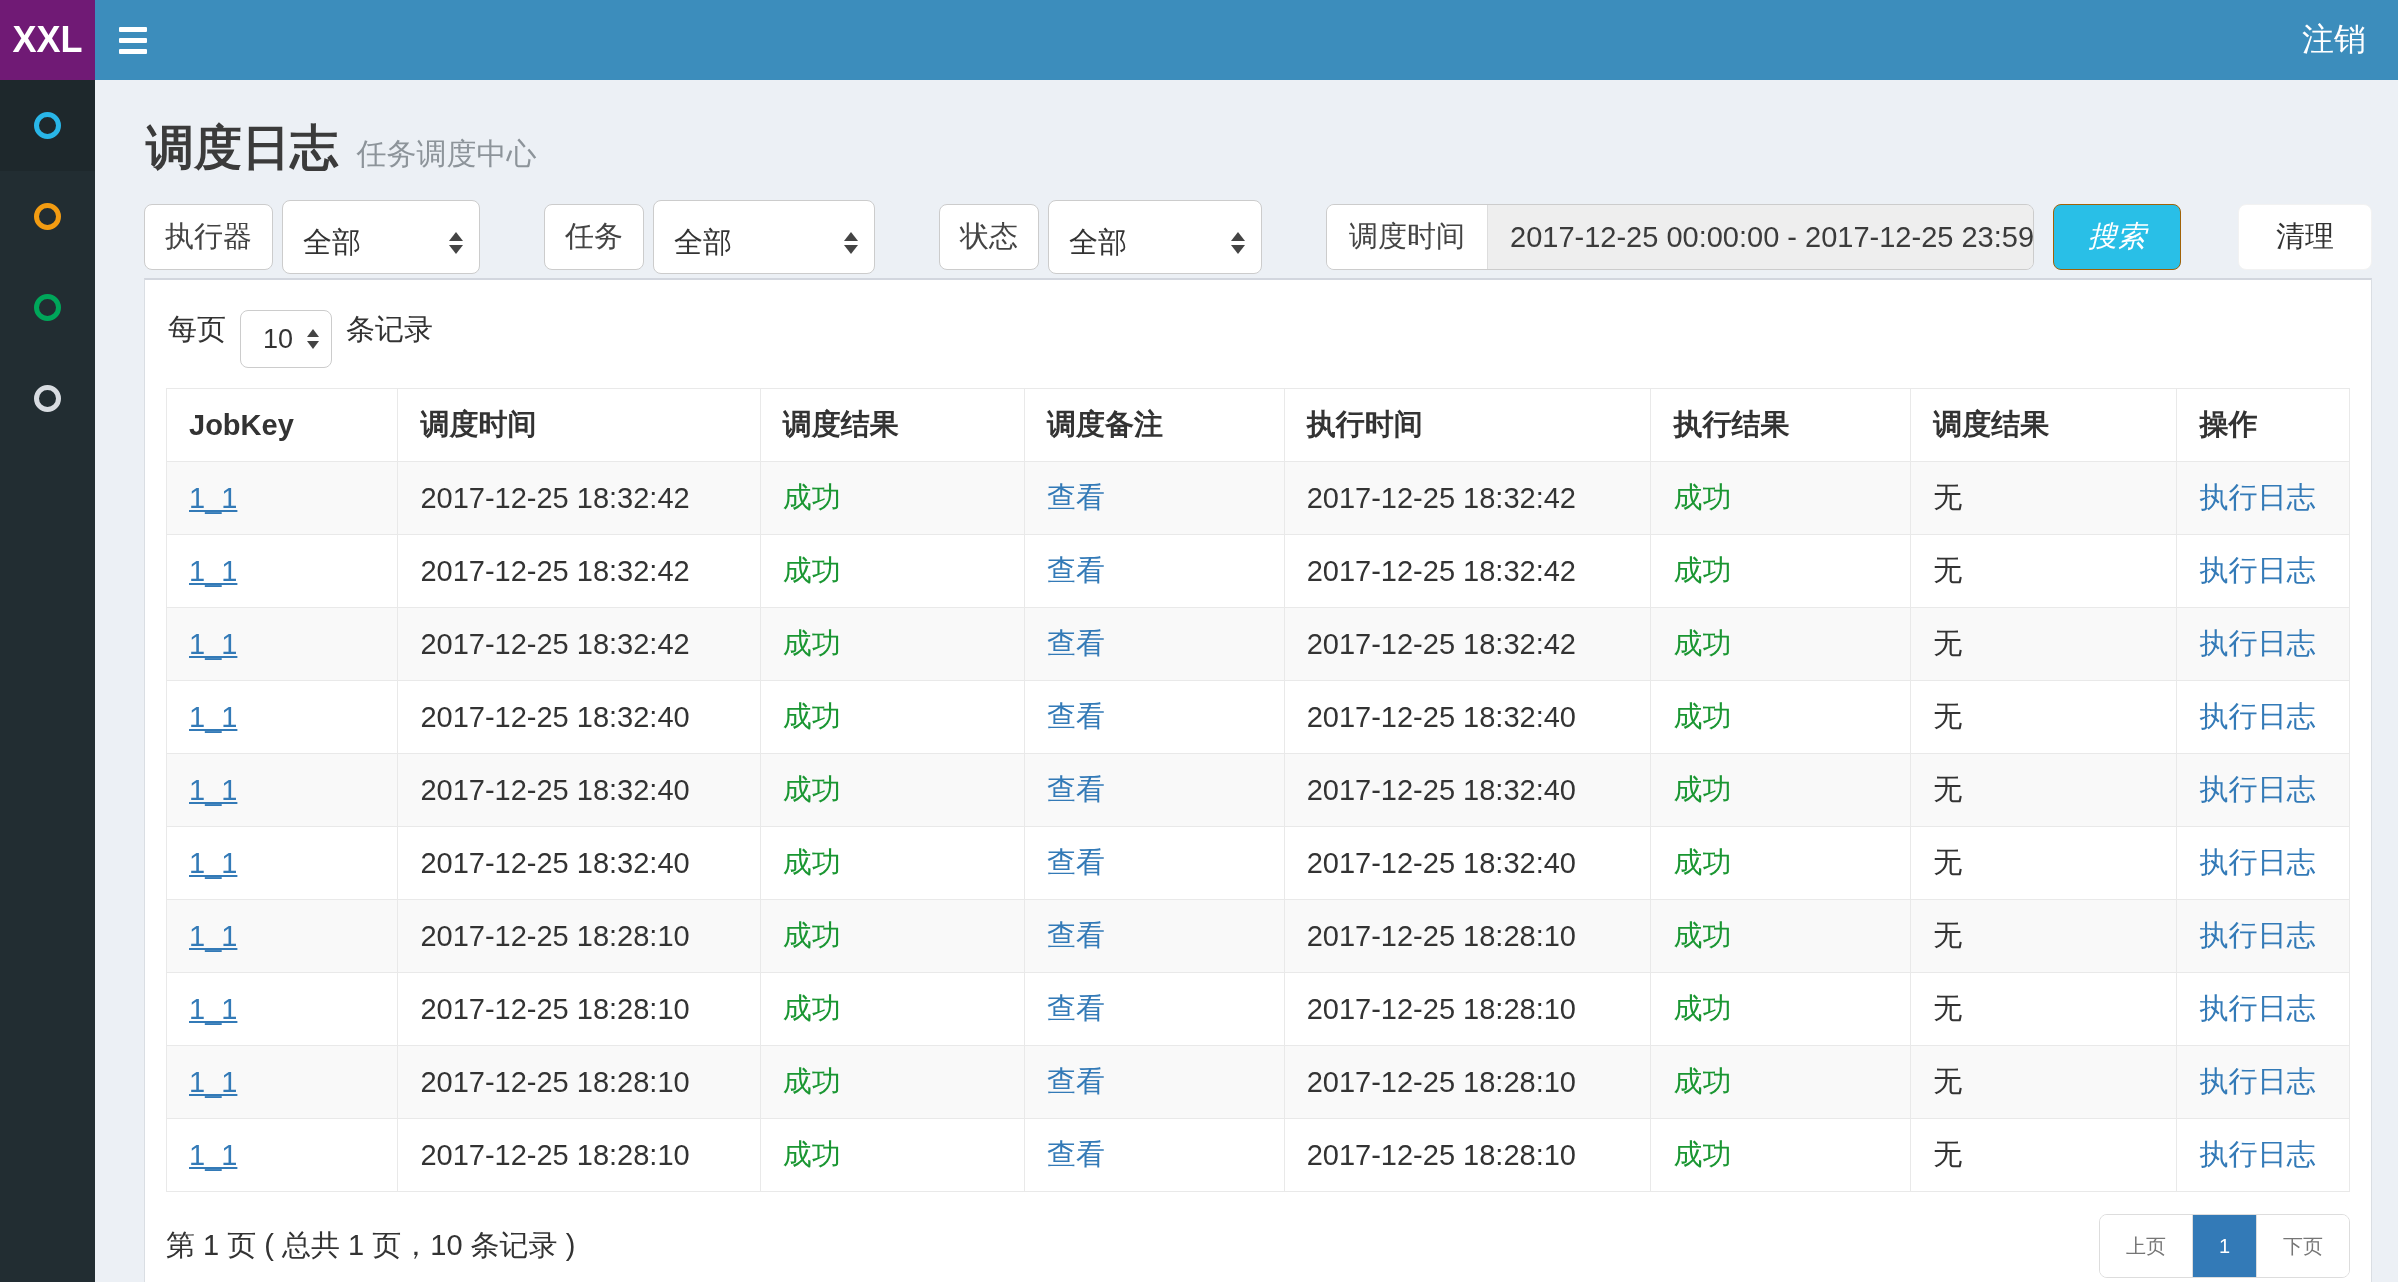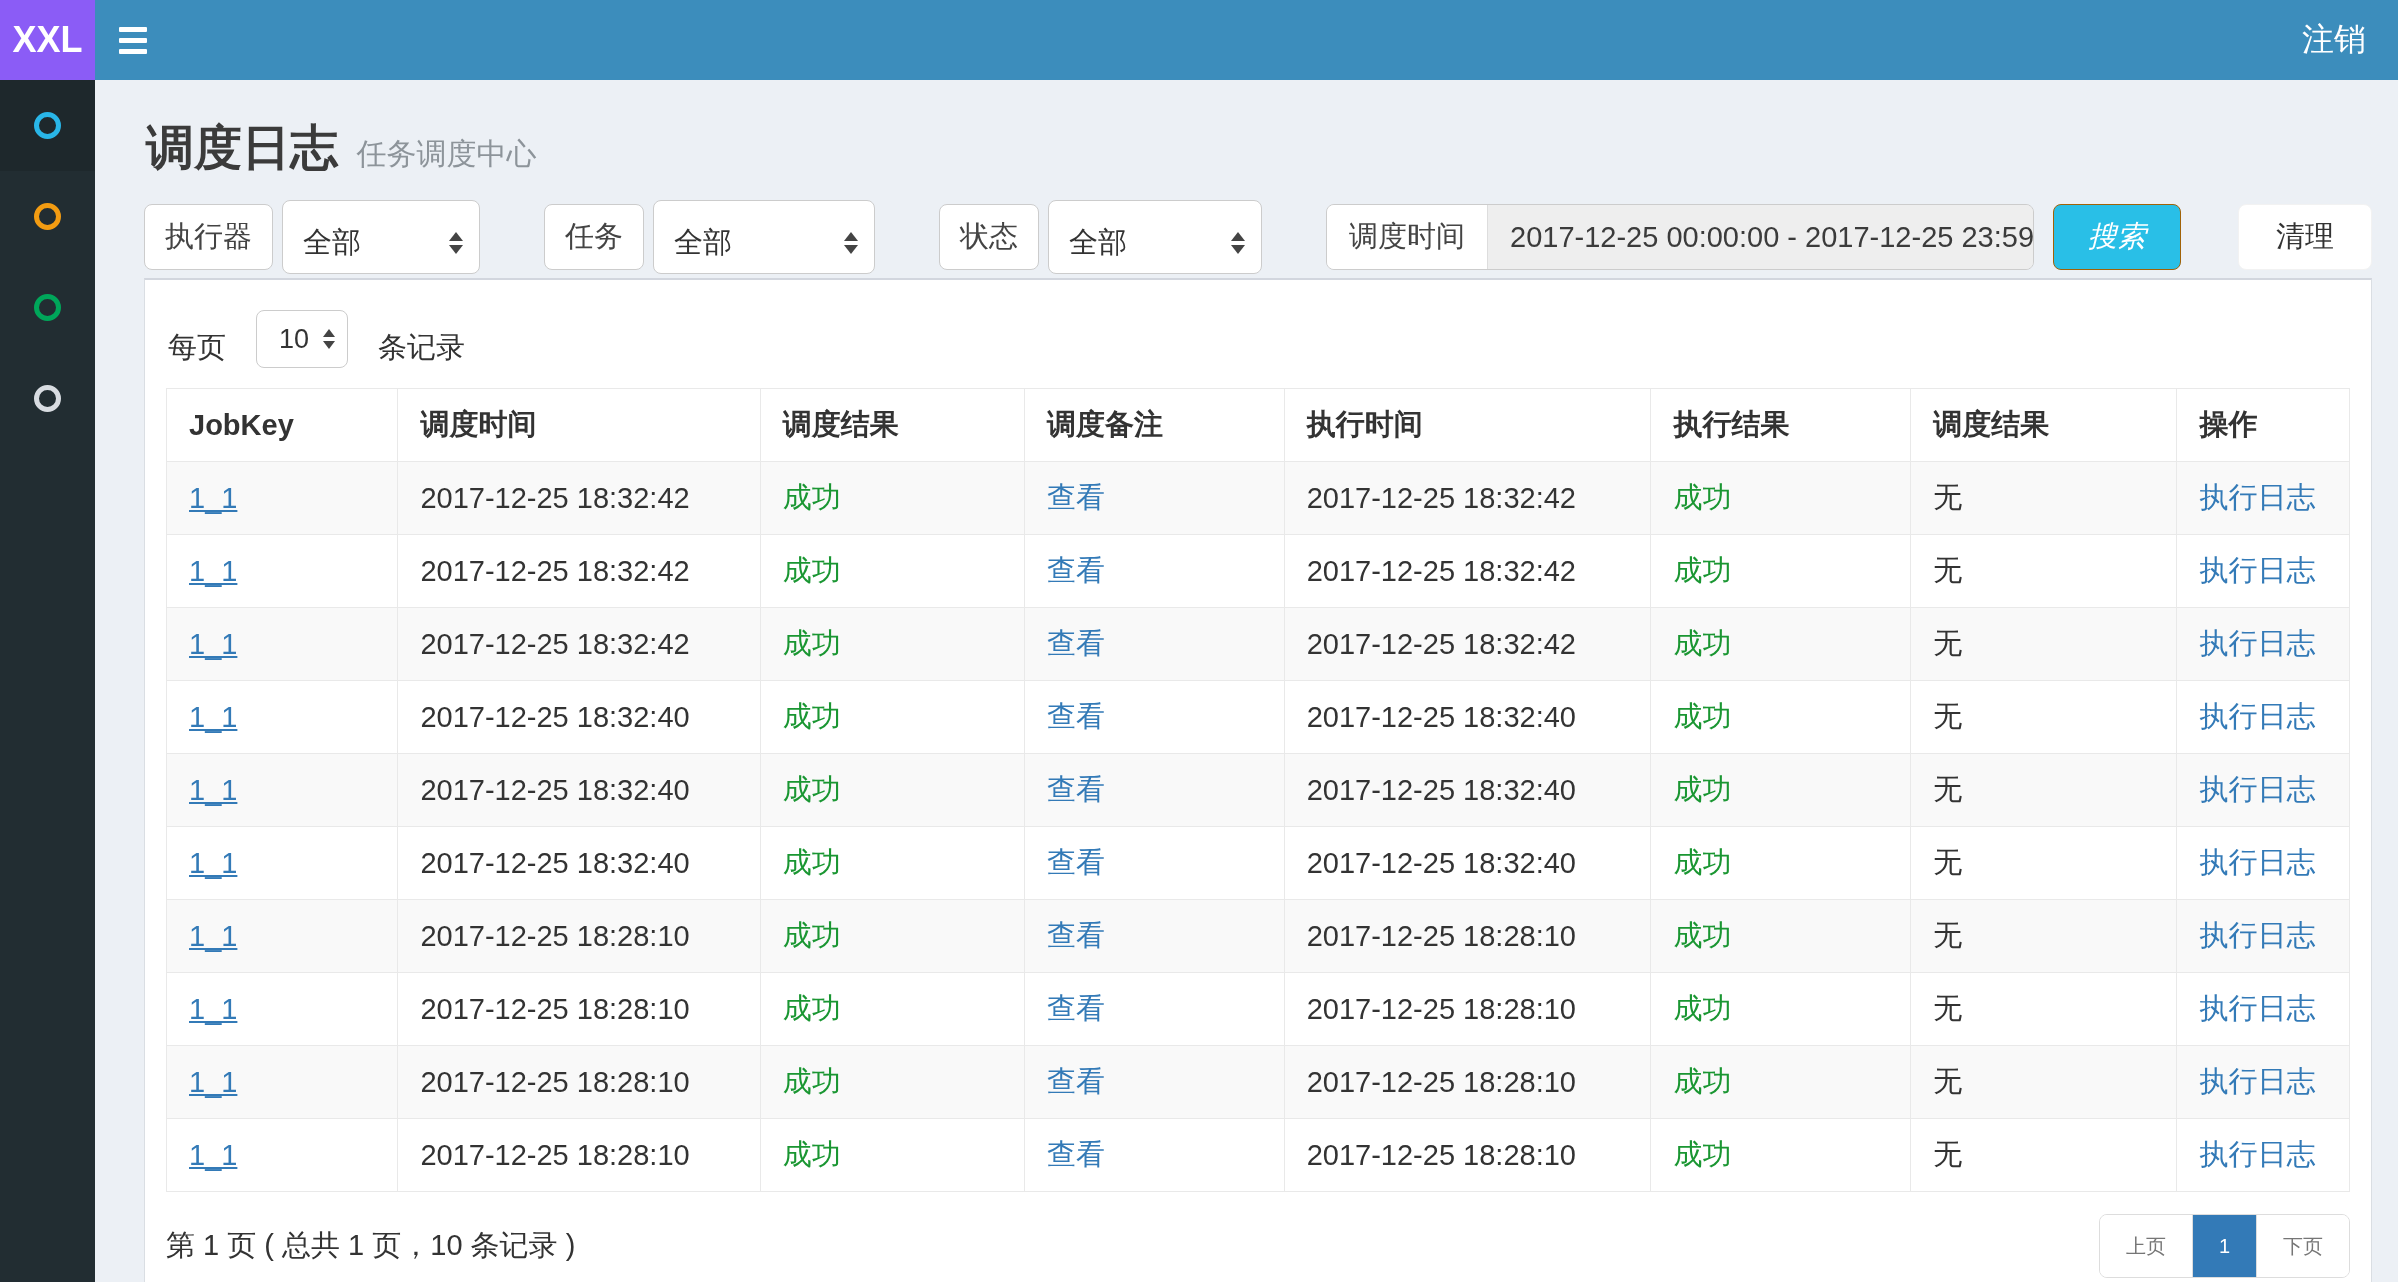--- a/index.html
+++ b/index.html
@@ -2,21 +2,21 @@
 <html><head>
 <meta charset="utf-8">
 <style>
   * { margin:0; padding:0; box-sizing:border-box; }
   html,body { background:#d8dce1; }
   body { font-family:"Liberation Sans","DejaVu Sans",sans-serif; }
   .screen { position:relative; width:2398px; height:1282px; background:#ecf0f5; overflow:hidden; }
 
   
   .navbar { position:absolute; top:0; left:0; right:0; height:80px; background:#3c8dbc; display:flex; align-items:stretch; z-index:5; }
-  .logo { width:95px; background:#8b5cf6; color:#fff; font-weight:bold; font-size:36px; display:flex; align-items:center; justify-content:center; }
+  .logo { width:95px; background:#701a75; color:#fff; font-weight:bold; font-size:36px; display:flex; align-items:center; justify-content:center; }
   .hamburger { width:76px; display:flex; flex-direction:column; justify-content:center; align-items:center; gap:6px; cursor:pointer; }
   .hamburger .bar { width:28px; height:5px; background:#fff; border-radius:1px; }
   .nav-right { margin-left:auto; display:flex; align-items:center; padding-right:32px; }
   .logout { color:#ffffff; font-size:32px; cursor:pointer; }
 
   
   .sidebar { position:absolute; top:80px; left:0; bottom:0; width:95px; background:#222d32; }
   .sidebar-item { height:91px; display:flex; align-items:center; justify-content:center; cursor:pointer; }
   .sidebar-item:first-child { background:#1e282c; }
   .ring { width:27px; height:27px; border-radius:50%; border:5px solid #fff; }
@@ -37,21 +37,21 @@
   .gap { width:64px; flex:none; }
   .date-group { display:flex; height:66px; border:1px solid #ccc; border-radius:8px; overflow:hidden; background:#eee; }
   .date-label { background:#fff; display:flex; align-items:center; padding:0 22px; font-size:29px; color:#444; border-right:1px solid #ddd; }
   .date-input { width:545px; background:#eee; border:none; font-size:29px; color:#3b3b3b; padding:0 22px; display:flex; align-items:center; white-space:nowrap; }
   .btn { height:66px; border-radius:8px; font-size:29px; display:flex; align-items:center; justify-content:center; cursor:pointer; }
   .btn-search { width:128px; background:#29bfe7; border:1px solid #a16207; color:#fff; margin-left:auto;font-style:italic; }
   .btn-clear { width:134px; background:#fff; border:1px solid #f2f2f2; color:#333; margin-left:57px; }
 
   
   .panel { background:#fff; border:1px solid #dadee3; border-top:2px solid #d2d6de; margin-top:6px; padding:24px 21px 0 21px; height:1010px; }
-  .pagesize-row { display:flex; align-items:flex-end; font-size:29px; color:#333; margin:6px 0 20px 2px;gap:16px; }
+  .pagesize-row { display:flex; align-items:flex-start; font-size:29px; color:#333; margin:6px 0 20px 2px; }
   .pagesize-sel { height:58px; border:1px solid #ccc; border-radius:8px; display:flex; align-items:center; padding:0 12px 0 22px; margin:0 14px; font-size:27px; color:#333; cursor:pointer; }
   .pagesize-sel .arrows { margin-left:14px; }
   .pagesize-sel .tri-up { border-left-width:6px; border-right-width:6px; border-bottom-width:8px; }
   .pagesize-sel .tri-dn { border-left-width:6px; border-right-width:6px; border-top-width:8px; }
 
   table { width:100%; border-collapse:collapse; table-layout:fixed;border-radius:24px; }
   th, td { border:1px solid #e9e9e9; height:73px; padding:0 0 0 22px; font-size:29px; text-align:left; white-space:nowrap; overflow:hidden; }
   th { color:#333; font-weight:bold; background:#fff; }
   td { color:#333; }
   tbody tr:nth-child(odd) { background:#f9f9f9; }

